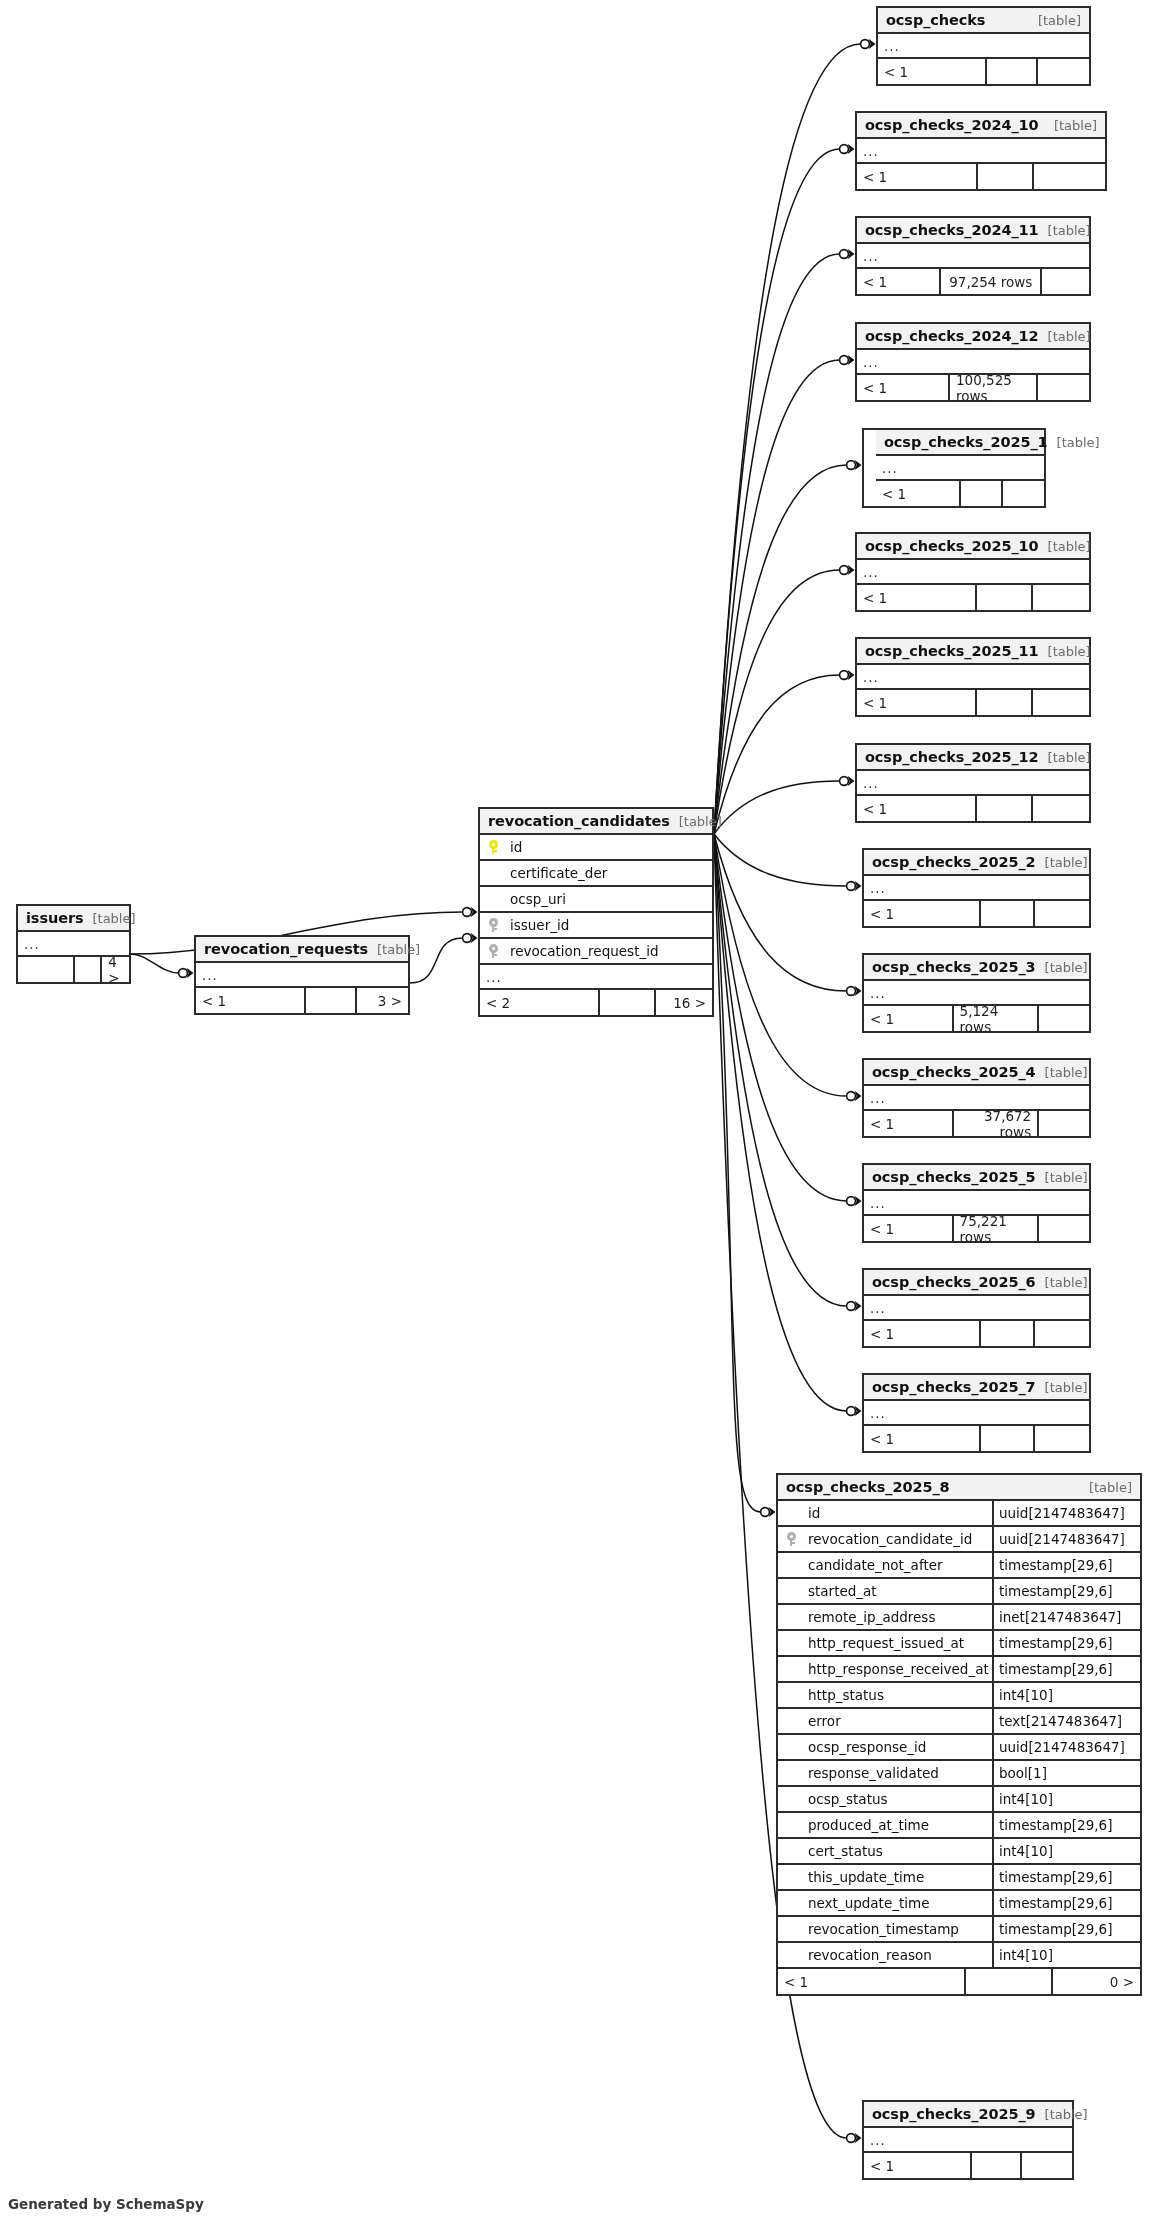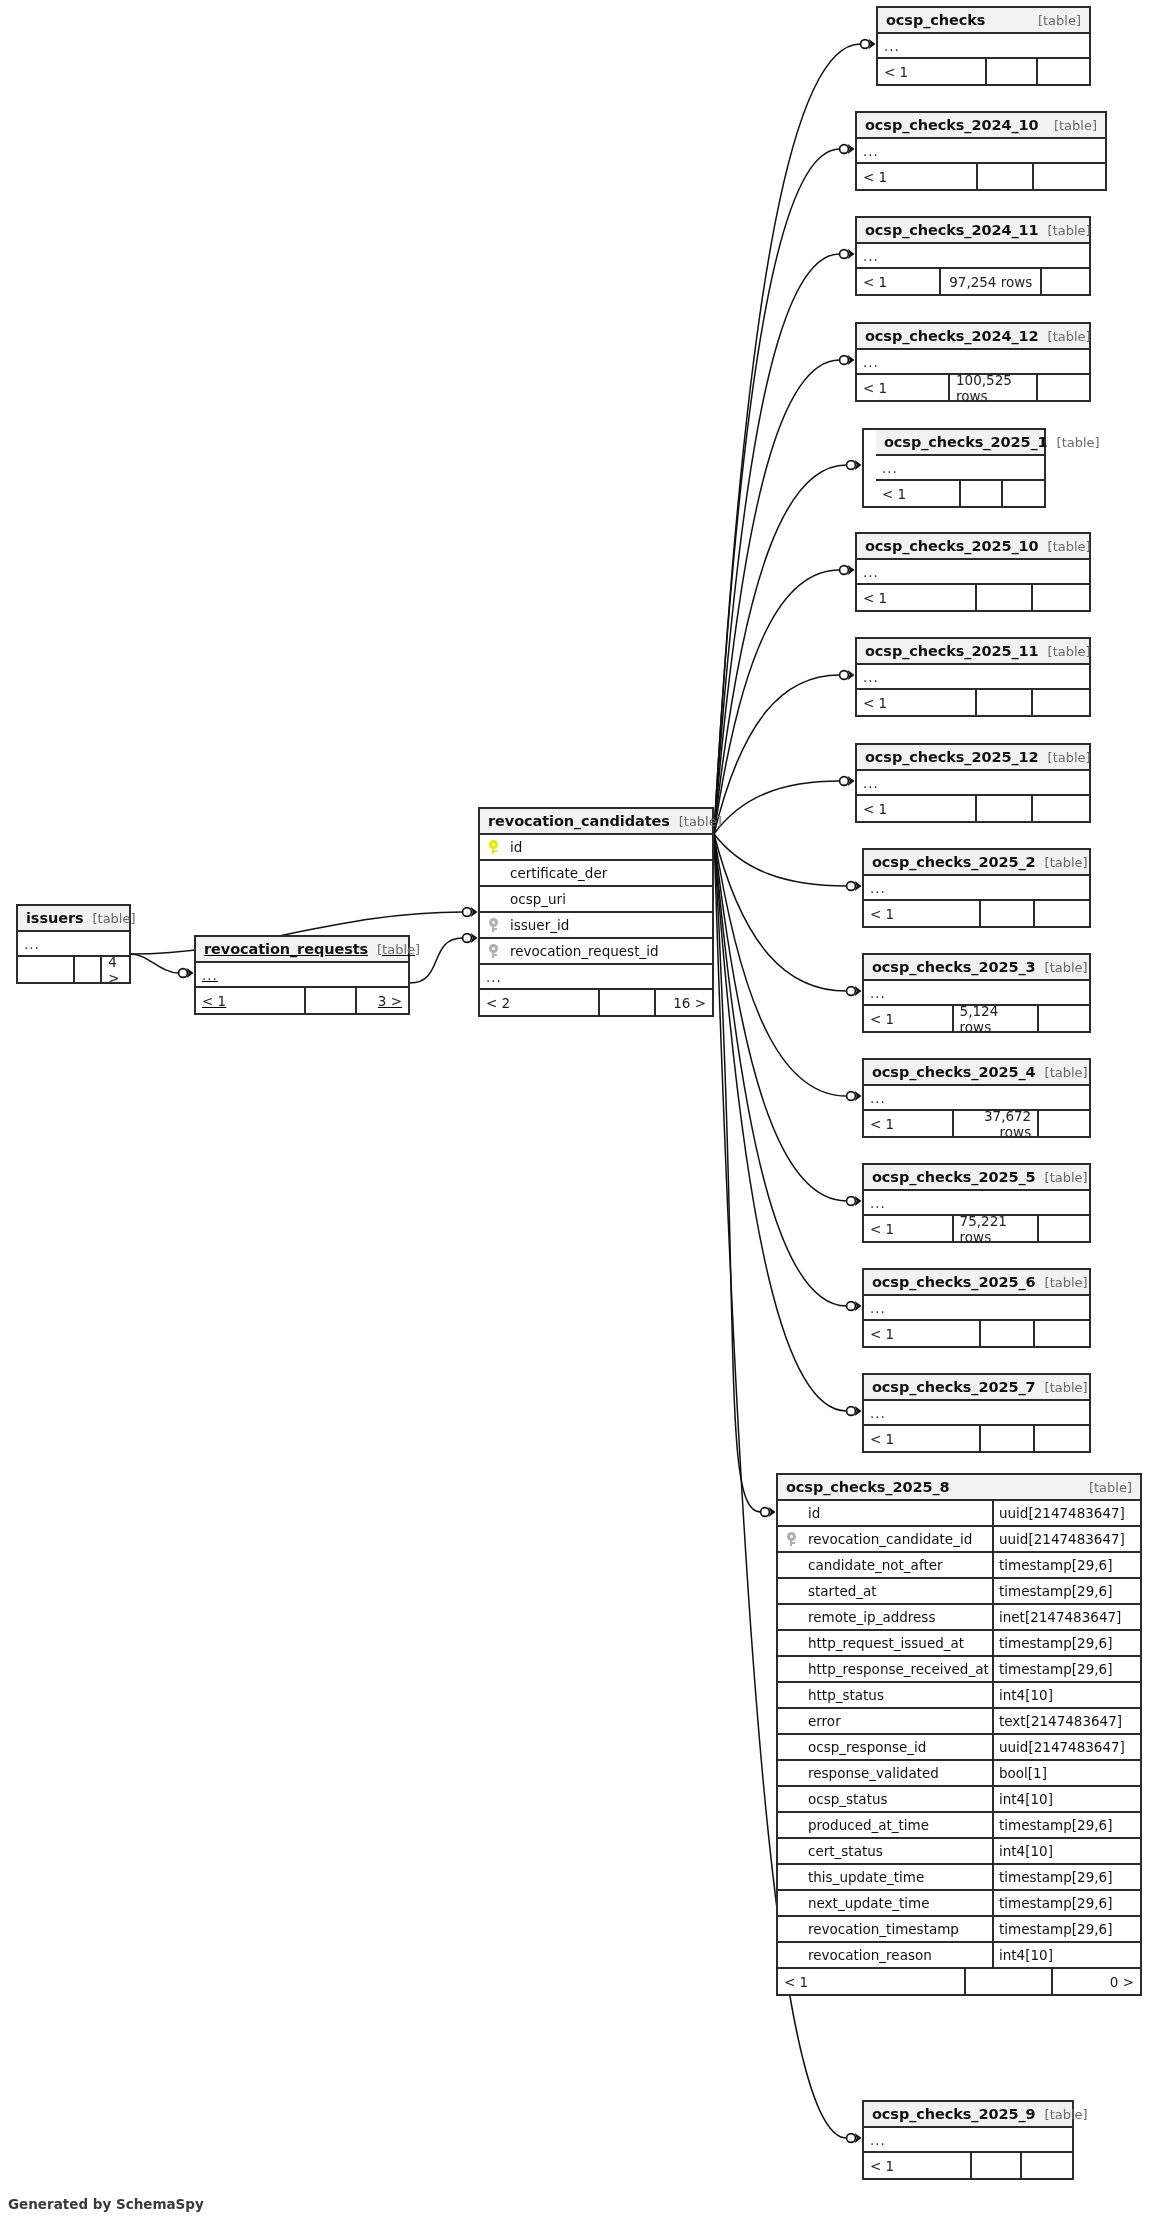--- a/index.html
+++ b/index.html
@@ -348,21 +348,21 @@
           <span class="tname">issuers</span>
           <span class="ttype">[table]</span>
         </div>
         <div class="ellipsis">...</div>
         <div class="foot">
           <div class="c l" style="width: 58px;"></div>
           <div class="c ctr" style="width: 27px;"></div>
           <div class="c r" style="width: 27px;">4 &gt;</div>
         </div>
       </div>
-      <div class="tbl" style="left: 194px; top: 935px; width: 216px; text-decoration: underline;">
+      <div class="tbl" style="left: 194px; top: 935px; width: 216px;">
         <div class="hdr">
           <span class="tname">revocation_requests</span>
           <span class="ttype">[table]</span>
         </div>
         <div class="ellipsis">...</div>
         <div class="foot">
           <div class="c l" style="width: 110px;">&lt; 1</div>
           <div class="c ctr" style="width: 51px;"></div>
           <div class="c r" style="width: 51px;">3 &gt;</div>
         </div>

